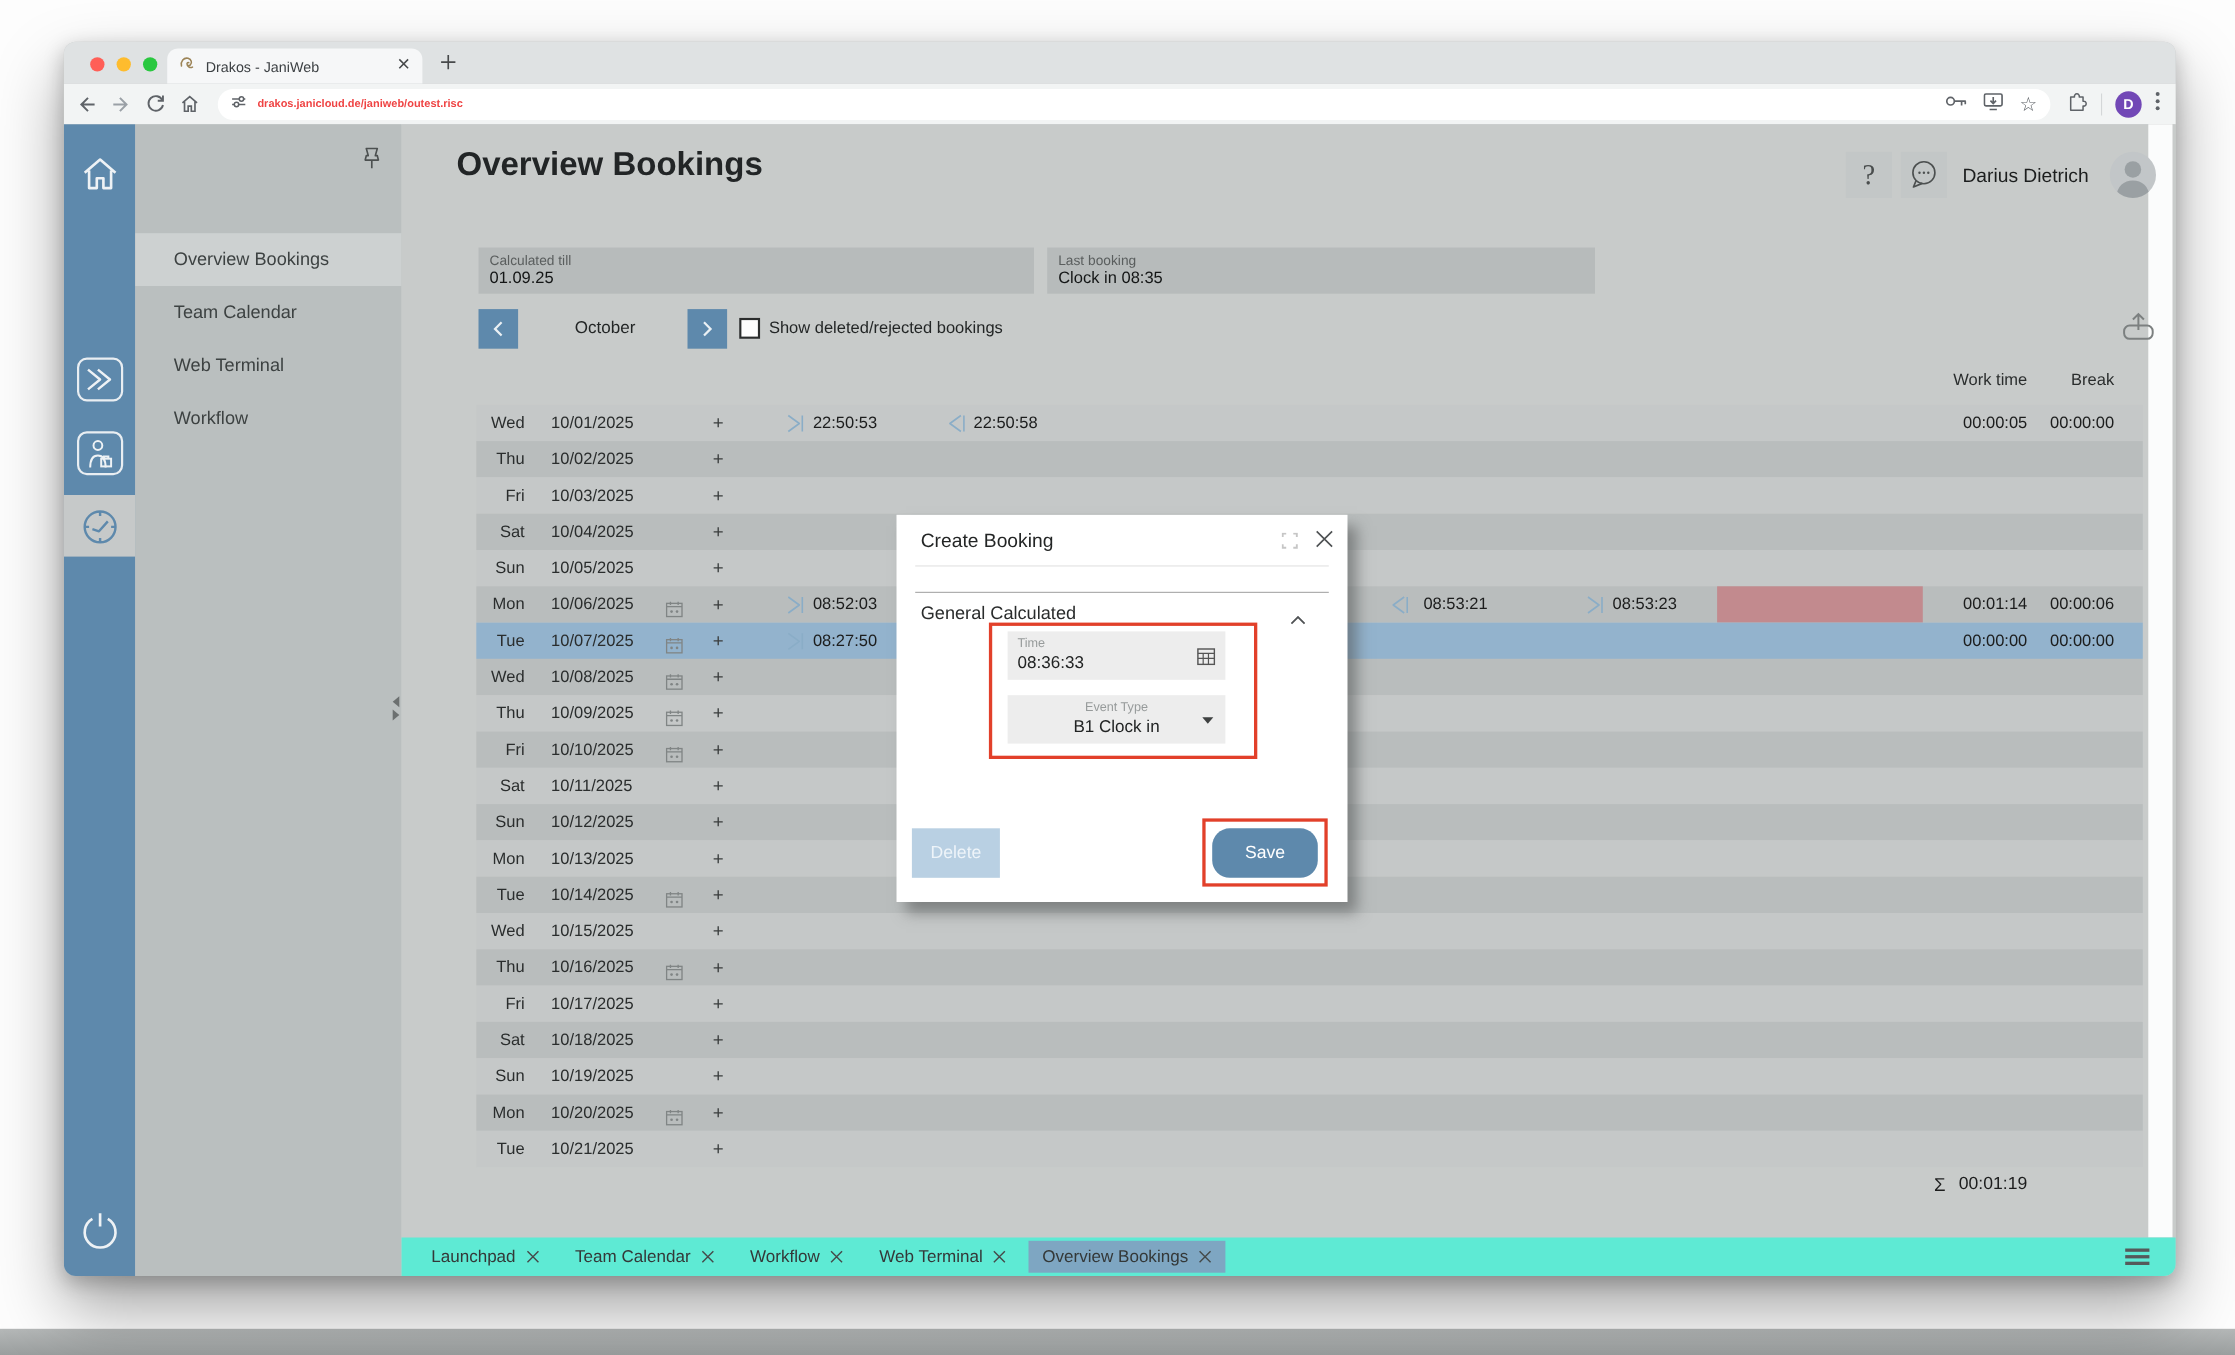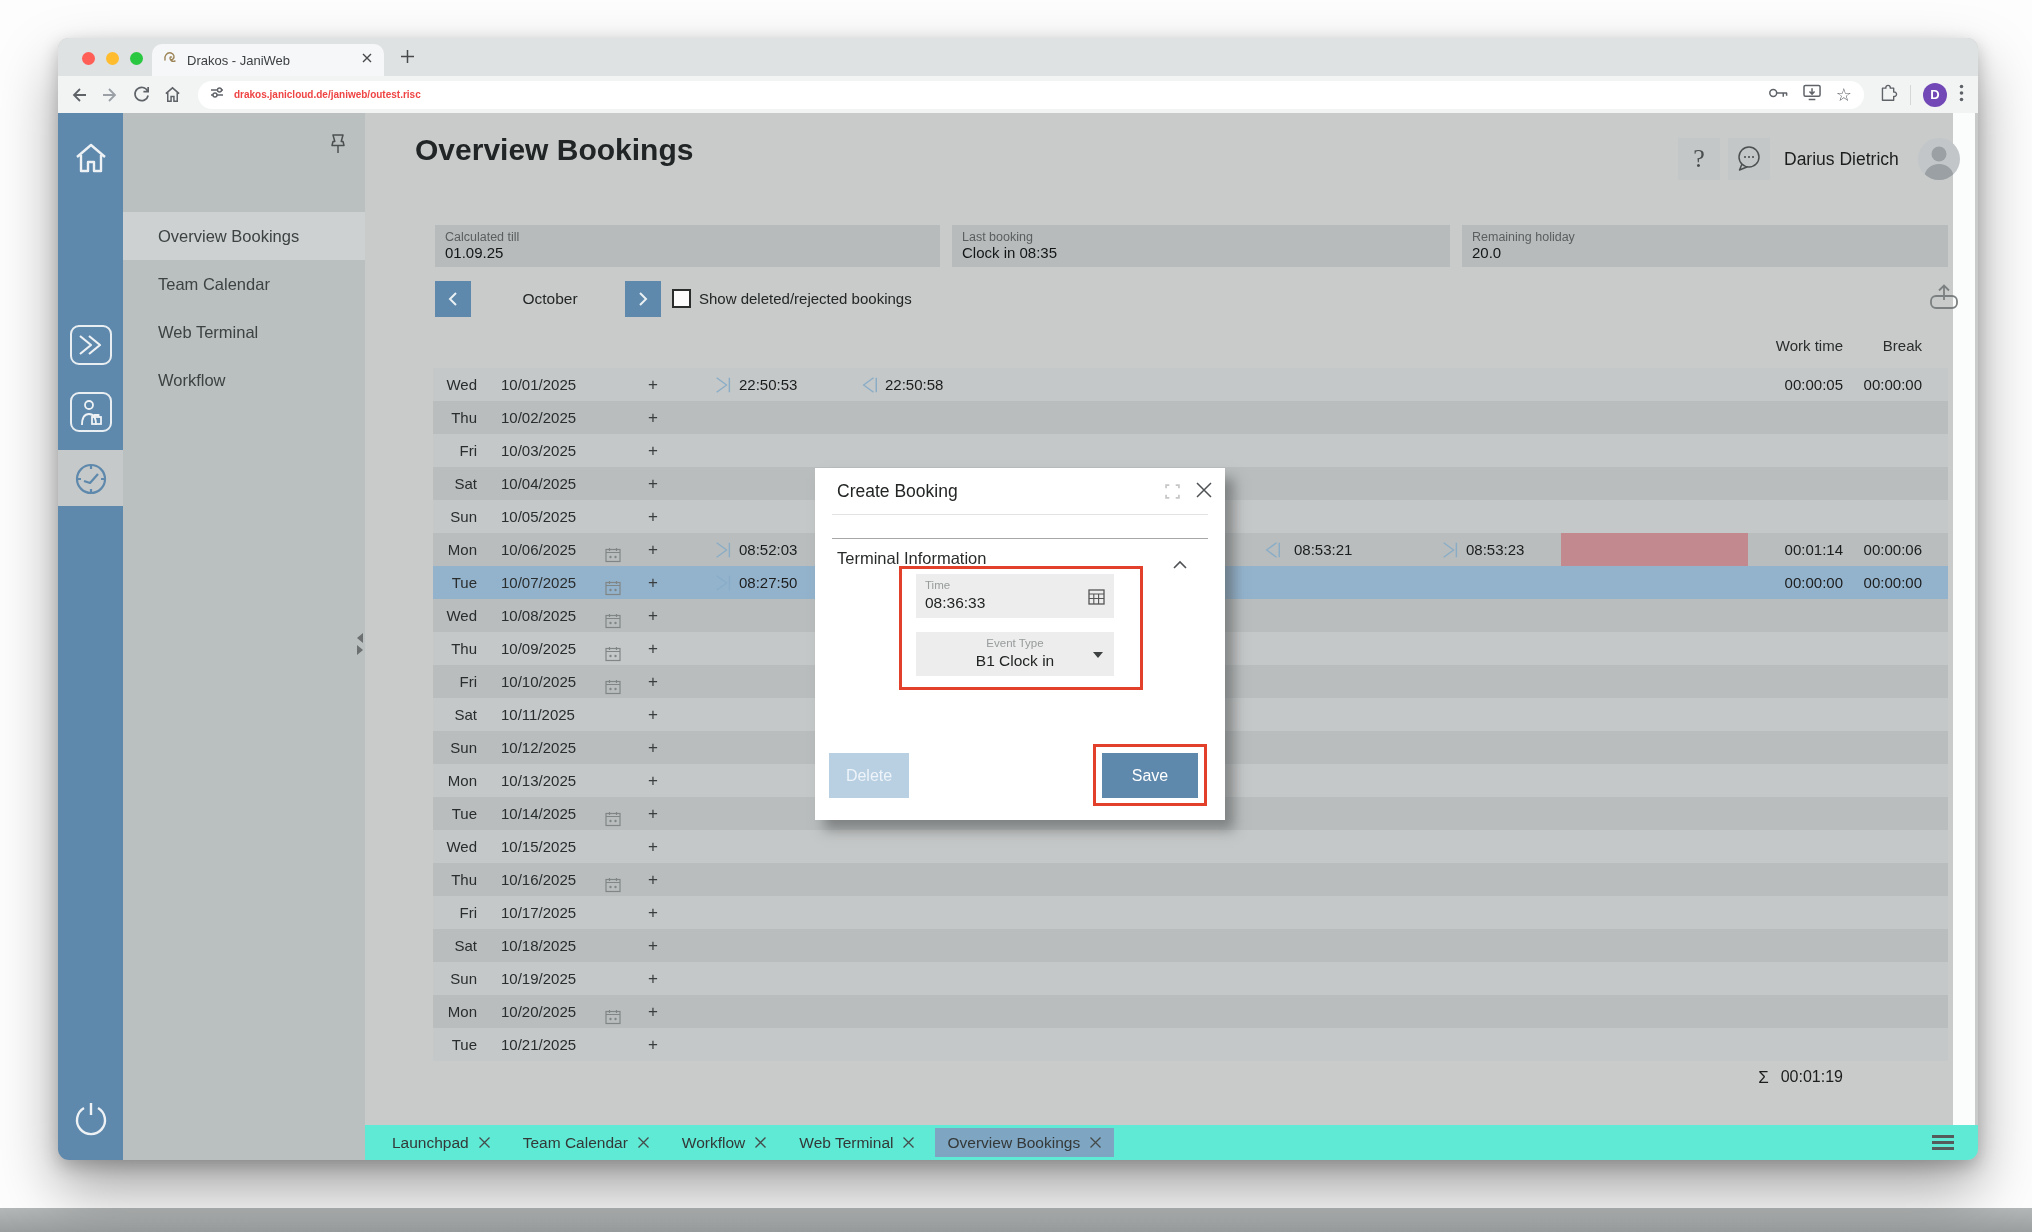--- a/index.html
+++ b/index.html
@@ -113,21 +113,21 @@
   .annot-fields { left:84px; top:98px; width:244px; height:124px; }
   .annot-save { left:278px; top:276px; width:114px; height:62px; }
   .mfield { position:absolute; left:101px; width:198px; height:44px; background:#ededed; padding:5px 9px; }
   .mfield-time { top:106px; } .mfield-event { top:164px;text-align:center; }
   .mfield .f-label { display:block; font-size:11.5px; color:#979b9b; line-height:13px; }
   .mfield .f-value { display:block; font-size:15.5px; color:#222424; line-height:21px; }
   .f-icon { position:absolute; right:9px; top:14px; }
   .caret-down { position:absolute; right:11px; top:20px; width:0; height:0; border-left:5px solid transparent; border-right:5px solid transparent; border-top:6px solid #3e4141; }
   .mbtn { position:absolute; top:285px; height:45px; border:none; font-size:16px; font-family:"Liberation Sans",sans-serif; cursor:pointer; }
   .mbtn-delete { left:14px; width:80px; background:#b9d0e3; color:#eef4f9; }
-  .mbtn-save { left:287px; width:96px; background:#5e89ac; color:#fff; }
+  .mbtn-save { left:287px; width:96px; background:#5e89ac; color:#fff;border-radius:16px; }
 </style>
 </head>
 <body>
 
 <div class="screen">
   <div class="desk-floor"></div>
 
   <div class="window">
 
     <div class="tabstrip">
@@ -306,24 +306,20 @@
 
         <div class="infobar" id="infobar">
             <div class="ipanel" style="left: 70px; width: 505px;">
     <span class="p-label">Calculated till</span>
     <span class="p-value">01.09.25</span>
   </div>
             <div class="ipanel" style="left: 587px; width: 498px;">
     <span class="p-label">Last booking</span>
     <span class="p-value">Clock in 08:35</span>
   </div>
-            <div class="ipanel" style="left: 1097px; width: 486px;">
-    <span class="p-label">Remaining holiday</span>
-    <span class="p-value">20.0</span>
-  </div>
           </div>
 
         <div class="monthnav">
           <div class="mn-btn mn-prev">
             <svg width="14" height="18" viewBox="0 0 14 18">
                 <path d="M10 3 L4 9 L10 15" fill="none" stroke="#eaf0f4" stroke-width="2"></path>
               </svg>
           </div>
           <span class="mn-month">October</span>
           <div class="mn-btn mn-next">
@@ -677,21 +673,21 @@
           <path d="M1 4 V1 H4 M10 1 H13 V4 M13 10 V13 H10 M4 13 H1 V10" fill="none" stroke="#c6c6c6" stroke-width="1.6"></path>
         </svg>
     </span>
     <span class="modal-close">
       <svg width="18" height="18" viewBox="0 0 18 18">
           <path d="M2 2 L16 16 M16 2 L2 16" stroke="#4f5254" stroke-width="1.5"></path>
         </svg>
     </span>
     <div class="mdiv1"></div>
     <div class="mdiv2"></div>
-    <span class="msection">Terminal Information</span>
+    <span class="msection">General Calculated</span>
     <span class="mchev">
       <svg width="16" height="10" viewBox="0 0 16 10">
           <path d="M2 8 L8 2 L14 8" fill="none" stroke="#4f5254" stroke-width="1.6"></path>
         </svg>
     </span>
 
     <div class="annot annot-fields"></div>
 
     <div class="mfield mfield-time">
       <span class="f-label">Time</span>

